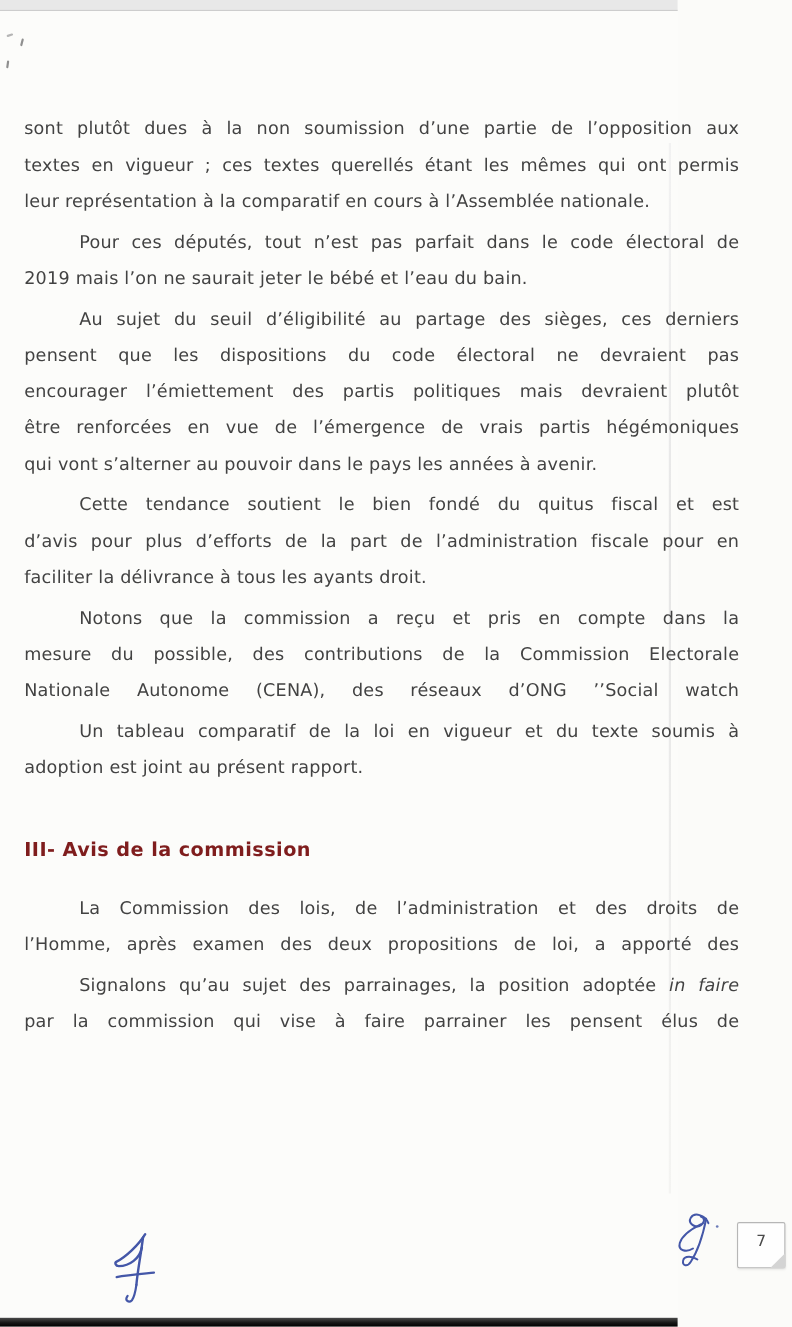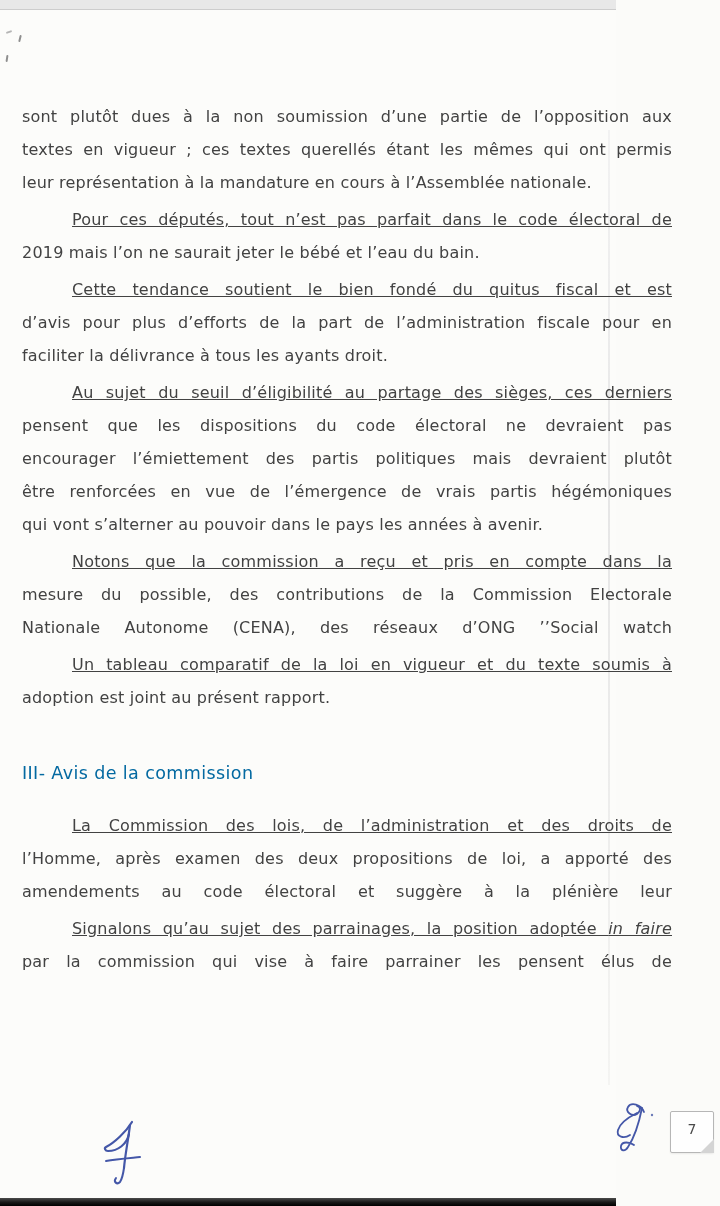--- a/index.html
+++ b/index.html
@@ -41,27 +41,27 @@
     letter-spacing: 0.2px;
     line-height: 33px;
   }
   .para { margin: 0 0 4px 0; }
   .line {
     text-align: justify;
     text-align-last: justify;
     white-space: normal;
     height: 33px; overflow: visible;
   }
-  .line.indent { padding-left: 50px; text-decoration: underline; }
+  .line.indent { padding-left: 50px; }
   .line.last { text-align-last: left; }
   .it { font-style: italic; }
   .heading {
     margin: 43px 0 19px 0;
-    font-size: 17.5px; font-weight: normal;
-    color: #0369a1;
+    font-size: 17.5px; font-weight: bold;
+    color: #7f1d1d;
     letter-spacing: 0.4px;
     line-height: 33px;
   }
 
   
   .sig { position: absolute; }
   .sig-left  { left: 96px;  top: 1116px; }
   .sig-right { left: 604px; top: 1098px; }
   .sig path { fill: none; stroke-linecap: round; stroke-linejoin: round; }
 
@@ -95,59 +95,58 @@
   <div class="speck s1"></div>
   <div class="speck s2"></div>
   <div class="speck s3"></div>
   <div class="edge-shadow"></div>
 
   <main class="doc-body">
 
     <div class="para">
       <div class="line">sont plutôt dues à la non soumission d’une partie de l’opposition aux</div>
       <div class="line">textes en vigueur ; ces textes querellés étant les mêmes qui ont permis</div>
-      <div class="line last">leur représentation à la mandature en cours à l’Assemblée nationale.</div>
+      <div class="line last">leur représentation à la comparatif en cours à l’Assemblée nationale.</div>
     </div>
 
     <div class="para">
       <div class="line indent">Pour ces députés, tout n’est pas parfait dans le code électoral de</div>
       <div class="line last">2019 mais l’on ne saurait jeter le bébé et l’eau du bain.</div>
     </div>
 
     <div class="para">
-      <div class="line indent">Cette tendance soutient le bien fondé du quitus fiscal et est</div>
-      <div class="line">d’avis pour plus d’efforts de la part de l’administration fiscale pour en</div>
-      <div class="line last">faciliter la délivrance à tous les ayants droit.</div>
-    </div>
-
-    <div class="para">
       <div class="line indent">Au sujet du seuil d’éligibilité au partage des sièges, ces derniers</div>
       <div class="line">pensent que les dispositions du code électoral ne devraient pas</div>
       <div class="line">encourager l’émiettement des partis politiques mais devraient plutôt</div>
       <div class="line">être renforcées en vue de l’émergence de vrais partis hégémoniques</div>
       <div class="line last">qui vont s’alterner au pouvoir dans le pays les années à avenir.</div>
+    </div>
+
+    <div class="para">
+      <div class="line indent">Cette tendance soutient le bien fondé du quitus fiscal et est</div>
+      <div class="line">d’avis pour plus d’efforts de la part de l’administration fiscale pour en</div>
+      <div class="line last">faciliter la délivrance à tous les ayants droit.</div>
     </div>
 
     <div class="para">
       <div class="line indent">Notons que la commission a reçu et pris en compte dans la</div>
       <div class="line">mesure du possible, des contributions de la Commission Electorale</div>
       <div class="line">Nationale Autonome (CENA), des réseaux d’ONG ’’Social watch</div>
     </div>
 
     <div class="para">
       <div class="line indent">Un tableau comparatif de la loi en vigueur et du texte soumis à</div>
       <div class="line last">adoption est joint au présent rapport.</div>
     </div>
 
     <h2 class="heading">III- Avis de la commission</h2>
 
     <div class="para">
       <div class="line indent">La Commission des lois, de l’administration et des droits de</div>
       <div class="line">l’Homme, après examen des deux propositions de loi, a apporté des</div>
-      <div class="line">amendements au code électoral et suggère à la plénière leur</div>
     </div>
 
     <div class="para">
       <div class="line indent"><span>Signalons qu’au sujet des parrainages, la position adoptée </span><em class="it">in faire</em></div>
       <div class="line">par la commission qui vise à faire parrainer les pensent élus de</div>
     </div>
 
   </main>
 
   <svg class="sig sig-left" width="50" height="72" viewBox="0 0 50 72">

